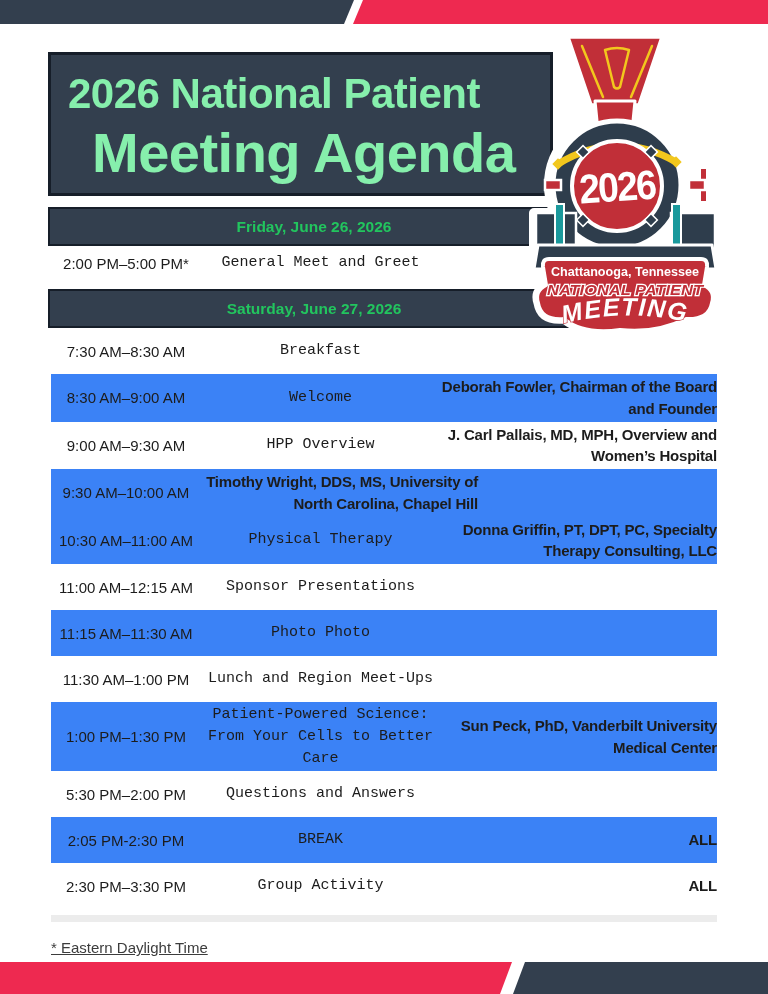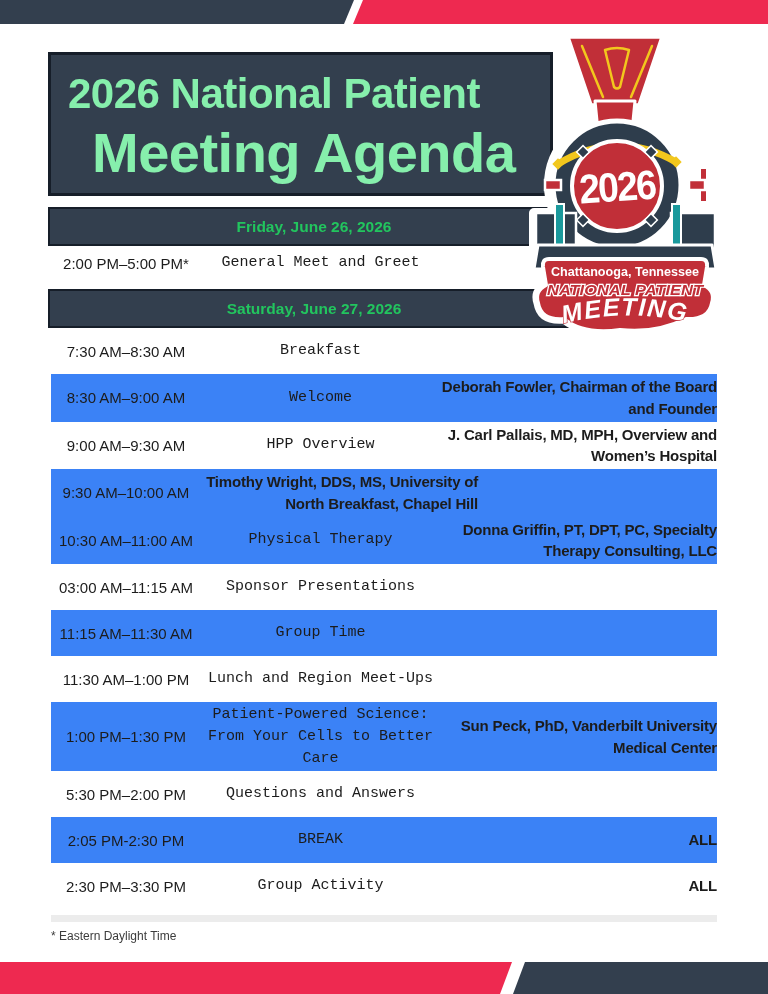--- a/index.html
+++ b/index.html
@@ -31,21 +31,21 @@
   }
   .rows{margin-left:51px;width:666px;}
   .row{display:flex;align-items:center;min-height:46px;box-sizing:border-box;padding:2px 0;font-size:15px;color:#1c1c1c;}
   .row.alt{background:#3b82f6;}
   .row.compact{min-height:34px;}
   .cell-time{width:150px;text-align:center;}
   .cell-event{width:239px;text-align:center;line-height:1.45;font-family:Liberation Mono, monospace;}
   .cell-speaker{width:277px;text-align:right;font-weight:bold;line-height:1.45;letter-spacing:-0.2px;}
   .section-gap{height:9px;}
   .bottom-divider{margin-left:51px;margin-top:6px;width:666px;height:7px;background:#ECECEC;}
-  .footnote{margin-left:51px;margin-top:7px;font-size:12px;color:#3c3c3c;}
+  .footnote{margin-left:51px;margin-top:17px;font-size:15px;color:#3c3c3c;text-decoration:underline;}
   
   .logo{position:absolute;left:532px;top:35px;width:186px;height:305px;z-index:6;}
   .logo svg{display:block;width:186px;height:305px;overflow:visible;}
   .logo text{font-family:"Liberation Sans", sans-serif;}
 </style>
 </head>
 <body>
 
 <div class="page">
 
@@ -147,35 +147,35 @@
           <div class="cell-event">Welcome</div>
           <div class="cell-speaker">Deborah Fowler, Chairman of the Board and Founder</div>
         </div>
         <div class="row">
           <div class="cell-time">9:00 AM–9:30 AM</div>
           <div class="cell-event">HPP Overview</div>
           <div class="cell-speaker">J. Carl Pallais, MD, MPH, Overview and Women’s Hospital</div>
         </div>
         <div class="row alt">
           <div class="cell-time">9:30 AM–10:00 AM</div>
-          <div class="cell-speaker">Timothy Wright, DDS, MS, University of North Breakfast, Chapel Hill</div>
+          <div class="cell-speaker">Timothy Wright, DDS, MS, University of North Carolina, Chapel Hill</div>
         </div>
         <div class="row alt">
           <div class="cell-time">10:30 AM–11:00 AM</div>
           <div class="cell-event">Physical Therapy</div>
           <div class="cell-speaker">Donna Griffin, PT, DPT, PC, Specialty Therapy Consulting, LLC</div>
         </div>
         <div class="row">
-          <div class="cell-time">03:00 AM–11:15 AM</div>
+          <div class="cell-time">11:00 AM–12:15 AM</div>
           <div class="cell-event">Sponsor Presentations</div>
           <div class="cell-speaker"></div>
         </div>
         <div class="row alt">
           <div class="cell-time">11:15 AM–11:30 AM</div>
-          <div class="cell-event">Group Time</div>
+          <div class="cell-event">Photo Photo</div>
           <div class="cell-speaker"></div>
         </div>
         <div class="row">
           <div class="cell-time">11:30 AM–1:00 PM</div>
           <div class="cell-event">Lunch and Region Meet-Ups</div>
           <div class="cell-speaker"></div>
         </div>
         <div class="row alt">
           <div class="cell-time">1:00 PM–1:30 PM</div>
           <div class="cell-event">Patient-Powered Science: From Your Cells to Better Care</div>

